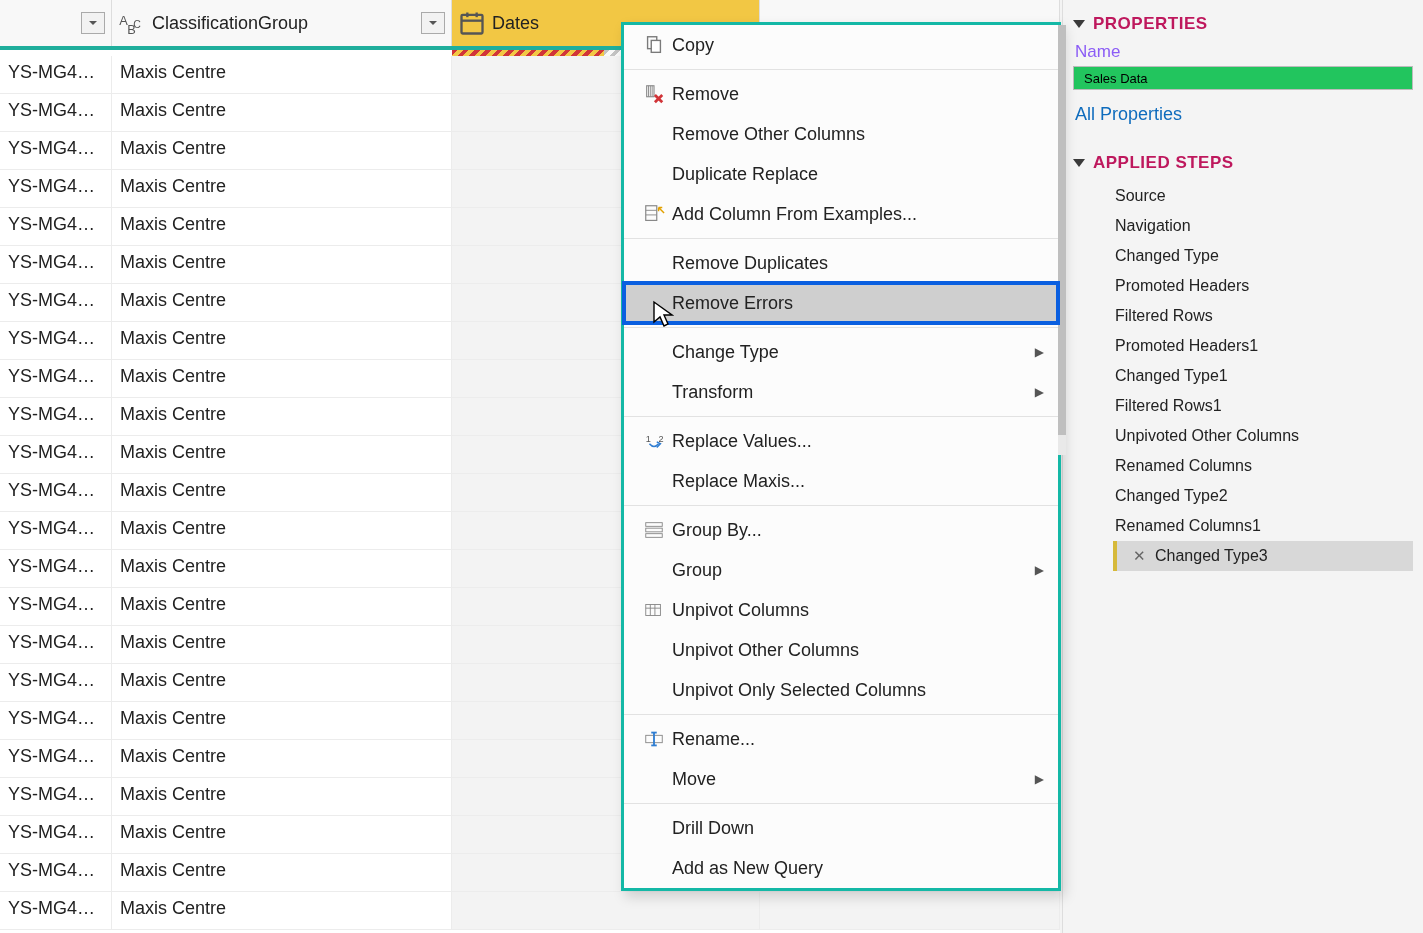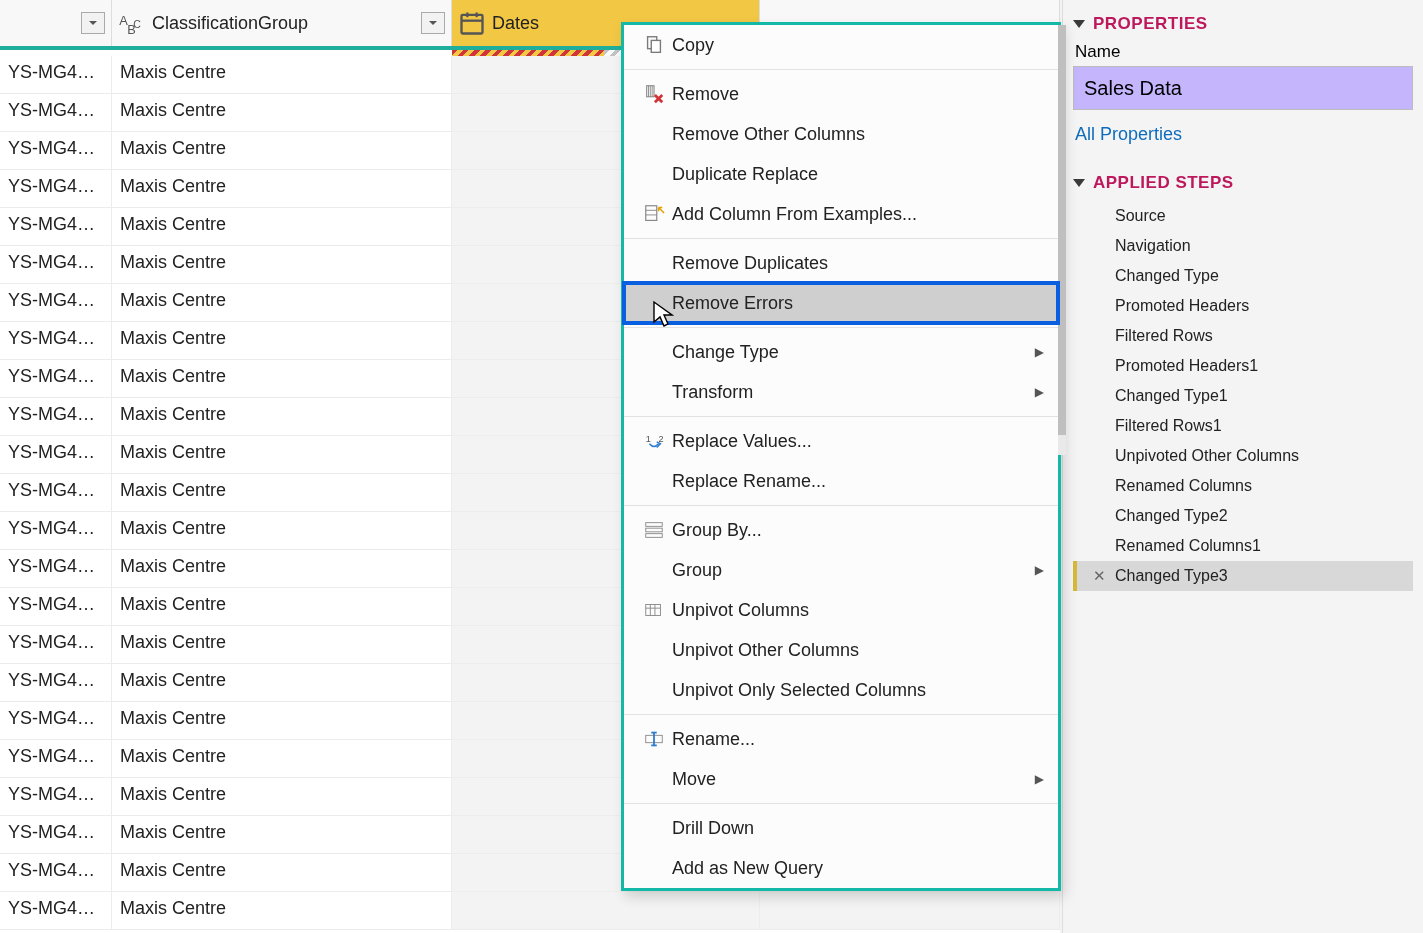--- a/index.html
+++ b/index.html
@@ -176,50 +176,51 @@
   }
   .panel-section-header .tri {
     width: 0; height: 0;
     border-left: 6px solid transparent;
     border-right: 6px solid transparent;
     border-top: 8px solid #3a3a3a;
     margin-right: 8px;
   }
   .prop-label {
     font-size: 17px;
-    color: #000000;
+    color: #8b5cf6;
     margin: 6px 0 4px 2px;
   }
   .prop-input {
     width: 100%;
-    height: 44px;
+    height: 24px;
     border: 1px solid #bcbcbc;
-    background: #c4b5fd;
+    background: #22c55e;
     padding: 4px 10px;
-    font-size: 20px;
+    font-size: 13px;
   }
   .link {
     color: #0f6cbd;
     margin: 14px 0 6px 2px;
     display: inline-block;
   }
 
   .steps {
     margin-top: 4px;
   }
   .step {
     padding: 6px 4px 6px 42px;
     font-size: 16px;
     position: relative;
     white-space: nowrap;
   }
   .step.active {
     background: #d8d8d8;
     border-left: 4px solid #d6b93a;
     padding-left: 38px;
+    margin-left: 40px;
   }
   .step.active::before {
     content: "✕";
     position: absolute;
     left: 16px; top: 6px;
     font-size: 15px;
     color: #666;
   }
 </style>
 </head>
@@ -484,21 +485,21 @@
           <text x="3" y="13" font-size="10" fill="#555">1</text>
           <path d="M7 15 Q12 21 17 15" fill="none" stroke="#2f7dd1" stroke-width="1.6"></path>
           <path d="M15 13 L19 15 L15 19" fill="none" stroke="#2f7dd1" stroke-width="1.6"></path>
           <text x="17" y="13" font-size="10" fill="#555">2</text>
         </svg>
     </span>
     <span class="mi-label">Replace Values...</span>
   </div>
   <div class="menu-item">
     <span class="mi-icon"></span>
-    <span class="mi-label">Replace Rename...</span>
+    <span class="mi-label">Replace Maxis...</span>
   </div>
   <div class="menu-sep"></div>
 
   <div class="menu-item">
     <span class="mi-icon">
       <svg viewBox="0 0 24 24">
           <rect x="3" y="4" width="18" height="4" fill="none" stroke="#888"></rect>
           <rect x="3" y="10" width="18" height="4" fill="none" stroke="#888"></rect>
           <rect x="3" y="16" width="18" height="4" fill="none" stroke="#888"></rect>
         </svg>

